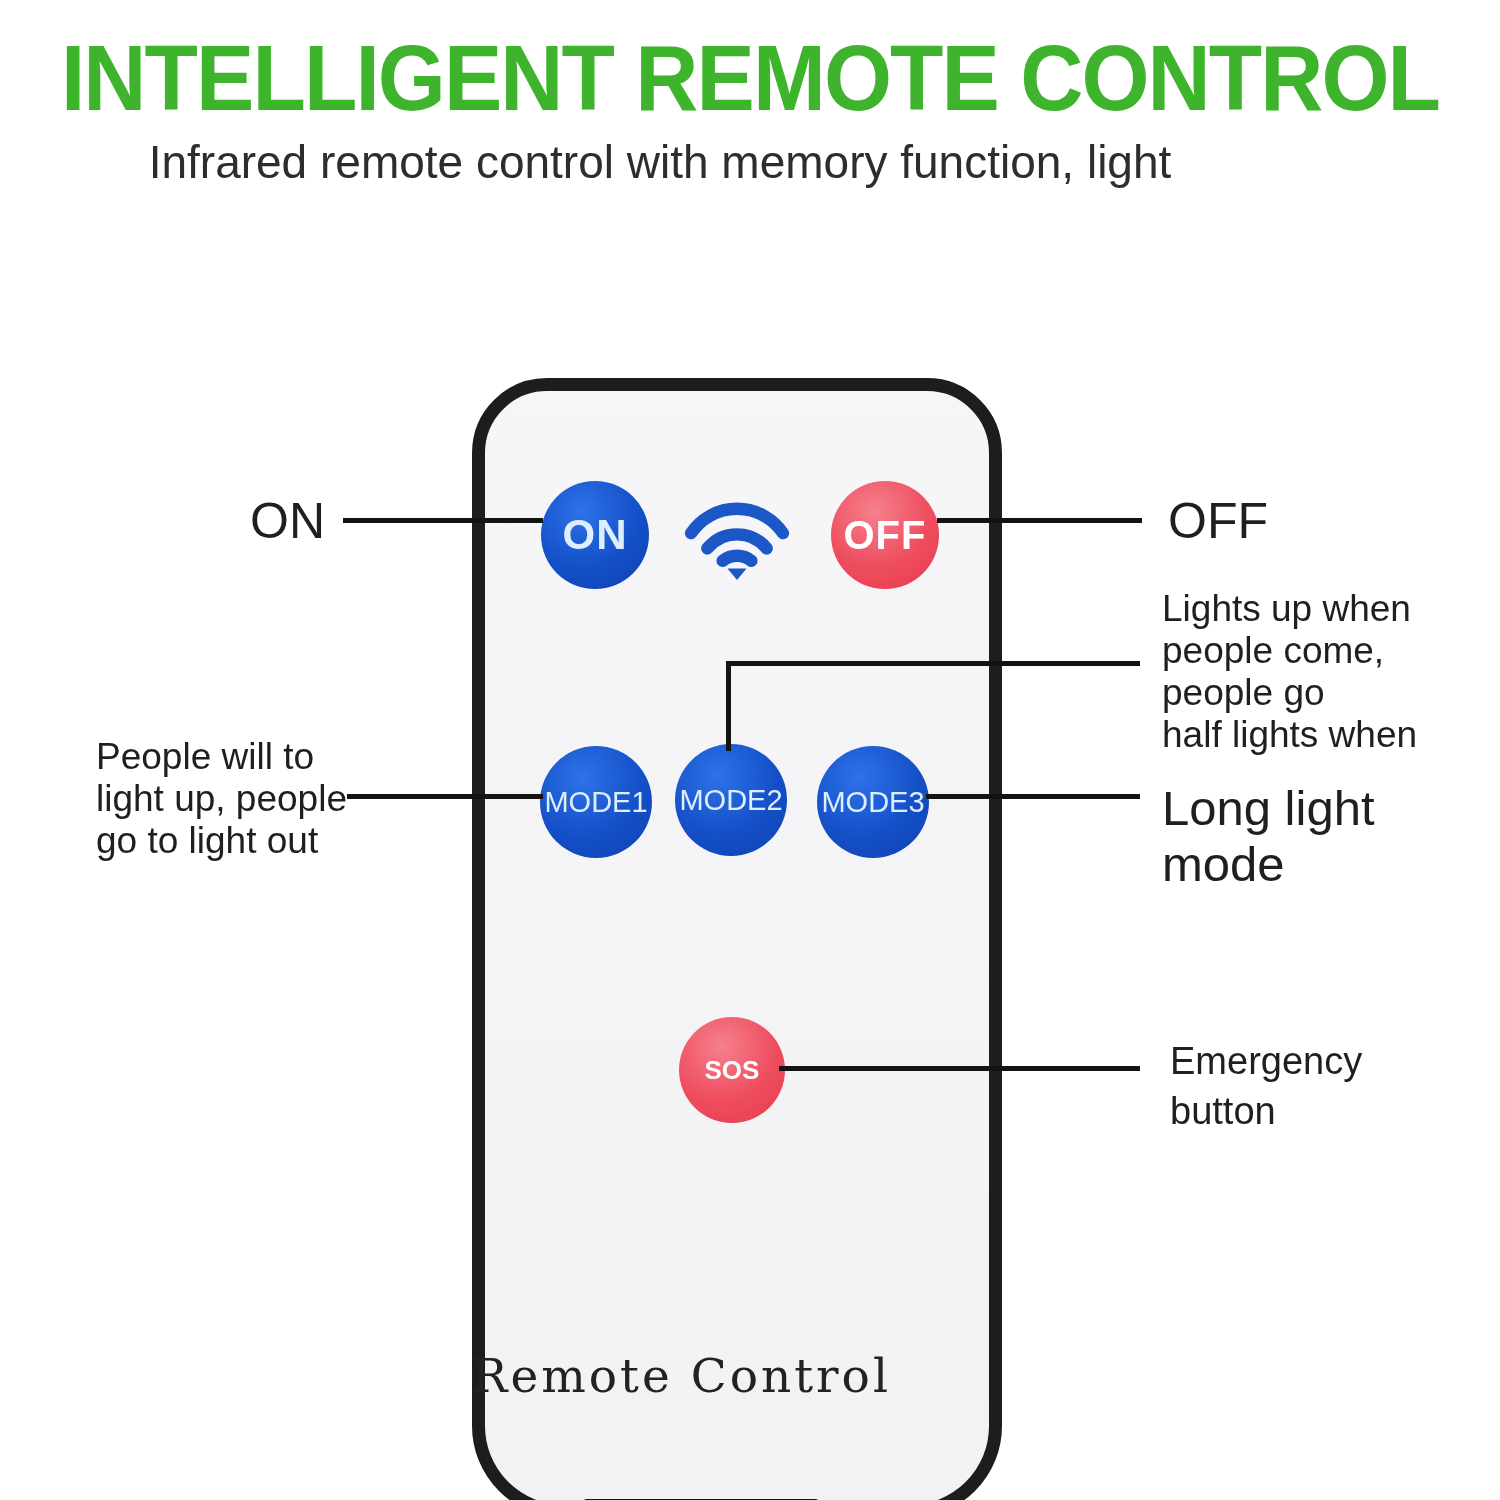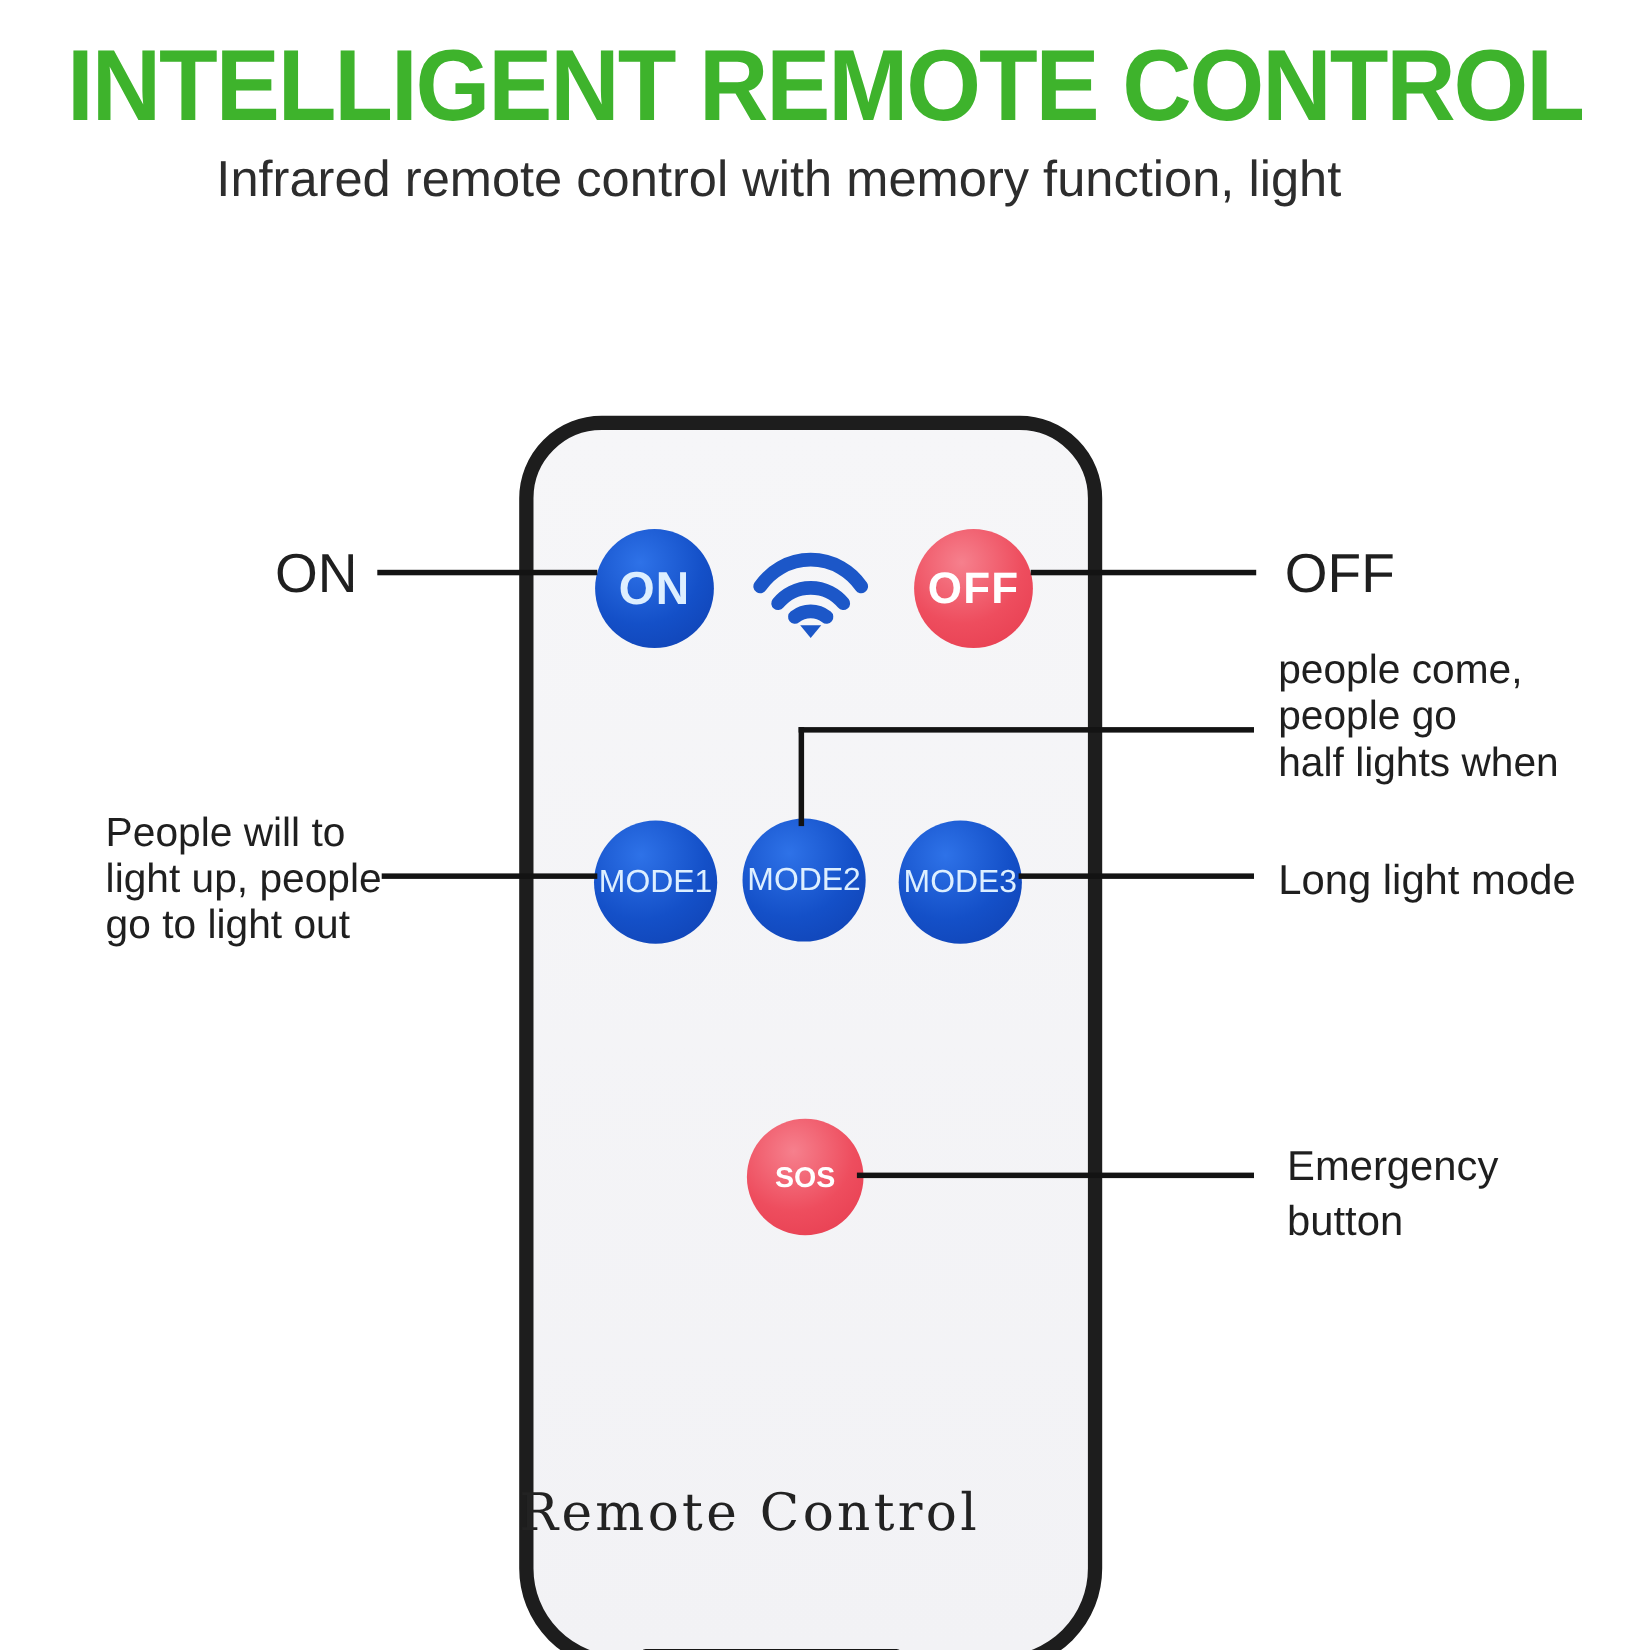--- a/index.html
+++ b/index.html
@@ -4,21 +4,21 @@
 <style>
   html,body{margin:0;padding:0;background:#ffffff;}
   #page{position:relative;width:1500px;height:1500px;background:#ffffff;overflow:hidden;
         font-family:"Liberation Sans", sans-serif;margin-top:30px;}
 
   
   .title{position:absolute;left:0;top:2px;width:1500px;text-align:center;
          font-weight:800;font-size:92px;letter-spacing:-2px;line-height:1.0;
          transform:scaleX(0.95);}
   .subtitle{position:absolute;left:0;top:104px;width:1320px;text-align:center;
-            font-size:46px;line-height:56px;color:#2d2d2d;padding-left:48px;}
+            font-size:46px;line-height:56px;color:#2d2d2d;}
 
   
   .remote{position:absolute;left:472px;top:348px;width:530px;height:1140px;
           box-sizing:border-box;border:13px solid #1d1d1d;
           border-radius:75px 75px 92px 92px;
           background:linear-gradient(180deg,#f6f6f8 0%,#f2f2f5 100%);}
   .bottom-bar{position:absolute;left:582px;top:1469px;width:238px;height:10px;
               background:#161616;border-radius:5px;}
   .nub{position:absolute;background:#111;top:1482px;height:18px;border-radius:0 0 4px 4px;}
   .nub1{left:826px;width:18px;}
@@ -48,21 +48,21 @@
   .cline{position:absolute;background:#131313;}
 
   
   .lab{position:absolute;color:#1f1f1f;}
   .lab-big{font-size:50px;line-height:50px;}
   .lab-p{font-size:37px;line-height:42px;}
   .lab-on {left:250px;top:466px;}
   .lab-off{left:1168px;top:466px;}
   .lab-mode2{left:1162px;top:558px;}
   .lab-mode1{left:96px;top:706px;}
-  .lab-mode3{left:1162px;top:750px;font-size:38px;}
+  .lab-mode3{left:1162px;top:750px;font-size:49px;}
   .lab-sos{left:1170px;top:1006px;font-size:38px;line-height:50px;}
 </style>
 </head>
 <body>
 
 <div id="page">
 
   <div class="title" style="color:#3eb32c;">INTELLIGENT REMOTE CONTROL</div>
   <div class="subtitle">
     <div>Infrared remote control with memory function, light</div>
@@ -111,20 +111,21 @@
   <div class="cline" style="left:726px;top:631px;width:414px;height:5px;"></div>
   <div class="cline" style="left:726px;top:631px;width:5px;height:90px;"></div>
   <div class="cline" style="left:347px;top:764px;width:196px;height:5px;"></div>
   <div class="cline" style="left:926px;top:764px;width:214px;height:5px;"></div>
   <div class="cline" style="left:779px;top:1036px;width:361px;height:5px;"></div>
 
   <div class="lab lab-big lab-on">ON</div>
   <div class="lab lab-big lab-off">OFF</div>
 
   <div class="lab lab-p lab-mode2">
+    <div>Lights up when</div>
     <div>people come,</div>
     <div>people go</div>
     <div>half lights when</div>
   </div>
 
   <div class="lab lab-p lab-mode1">
     <div>People will to</div>
     <div>light up, people</div>
     <div>go to light out</div>
   </div>

